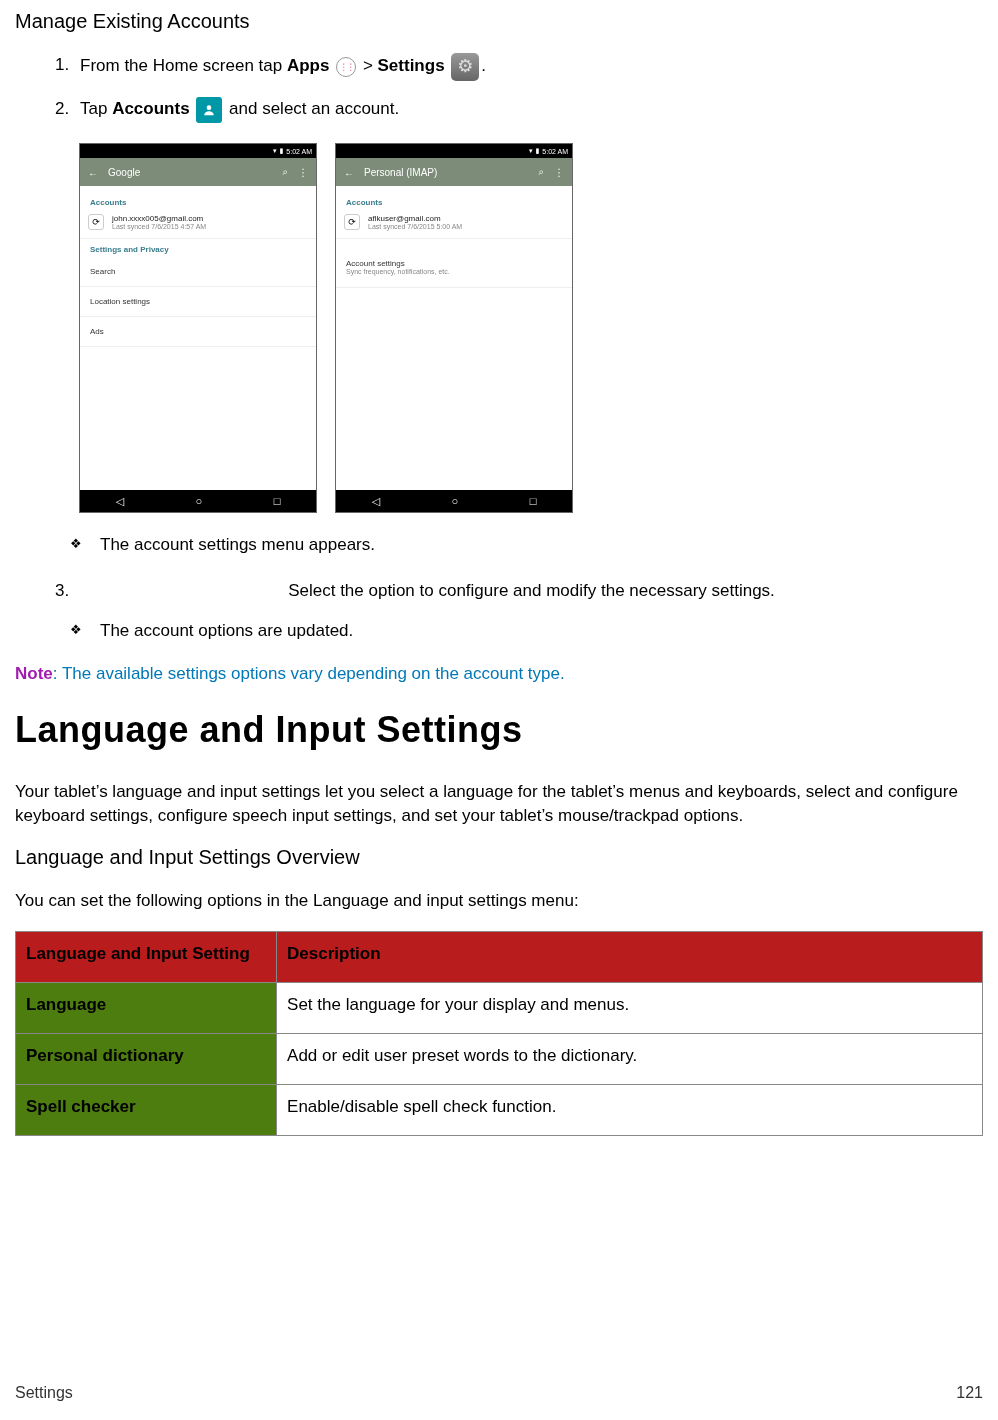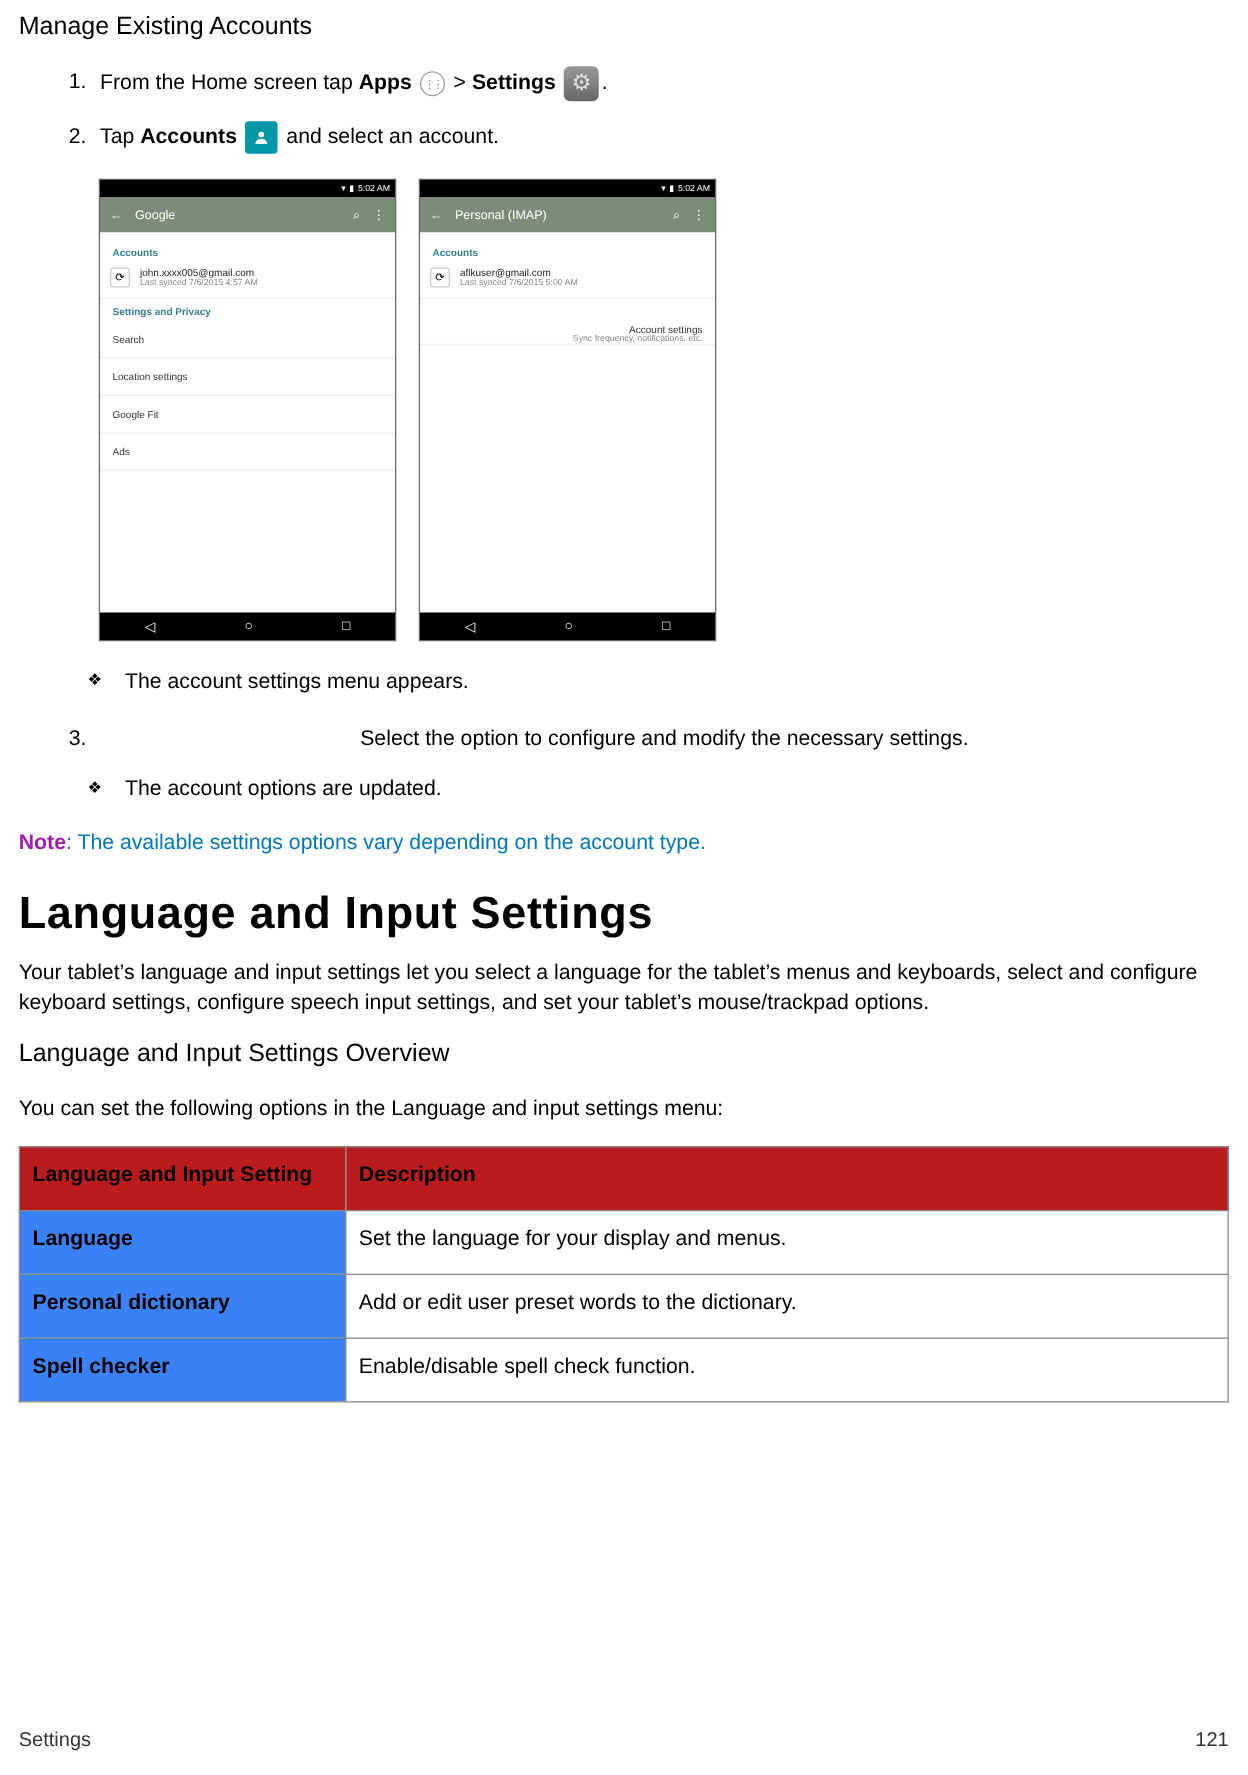--- a/index.html
+++ b/index.html
@@ -14,21 +14,21 @@
       font-size: 17px;
     }
     h2 {
       font-size: 20px;
       font-weight: normal;
       margin: 10px 0 20px 0;
     }
     h1.big {
       font-size: 36px;
       font-weight: 900;
-      margin: 25px 0 15px 0;
+      margin: 25px 0 29px 0;
       font-family: Arial Black, Arial, sans-serif;
       letter-spacing: 0.5px;
     }
     ol.steps {
       list-style: none;
       counter-reset: item;
       margin-left: 40px;
     }
     ol.steps > li {
       counter-increment: item;
@@ -167,21 +167,21 @@
       width: 16px; height: 16px;
       border: 1px solid #ccc;
       border-radius: 3px;
       margin-right: 8px;
       display:flex;align-items:center;justify-content:center;
       font-size:9px;
     }
     .acct-txt .em { font-size: 8px; color:#222;}
     .acct-txt .sub { font-size: 7px; color:#888;}
     .plainrow { padding: 10px; border-bottom: 1px solid #eee; font-size: 8px; color:#333;}
-    .twolinerow { padding: 6px 10px 0; border-bottom: 1px solid #eee; text-align: right; }
+    .twolinerow { padding: 6px 10px 12px; border-bottom: 1px solid #eee; }
     .twolinerow .t1 { font-size: 8px; color:#333;}
     .twolinerow .t2 { font-size: 7px; color:#888;}
     .phone-nav {
       height: 22px;
       background: #000;
       display: flex;
       justify-content: space-around;
       align-items: center;
       color: #fff;
       font-size: 11px;
@@ -208,21 +208,21 @@
       padding: 12px 10px 18px 10px;
       text-align: left;
       vertical-align: top;
       font-size: 17px;
     }
     table.settings-table th {
       background: #b91c1c;
       font-weight: bold;
     }
     table.settings-table td.k {
-      background: #3b82f6;
+      background: #4d7c0f;
       font-weight: bold;
       width: 27%;
     }
 
     .footer {
       position: absolute;
       bottom: 18px;
       left: 15px;
       right: 15px;
       display: flex;
@@ -277,21 +277,20 @@
       <div class="acct-row">
         <div class="acct-ico">⟳</div>
         <div class="acct-txt">
           <div class="em">john.xxxx005@gmail.com</div>
           <div class="sub">Last synced 7/6/2015 4:57 AM</div>
         </div>
       </div>
       <div class="section-label">Settings and Privacy</div>
       <div class="plainrow">Search</div>
       <div class="plainrow">Location settings</div>
-      <div class="plainrow">Google Fit</div>
       <div class="plainrow">Ads</div>
     </div>
     <div class="phone-nav">
       <span>◁</span>
       <span>○</span>
       <span>□</span>
     </div>
   </div>
 
   <div class="phone">

